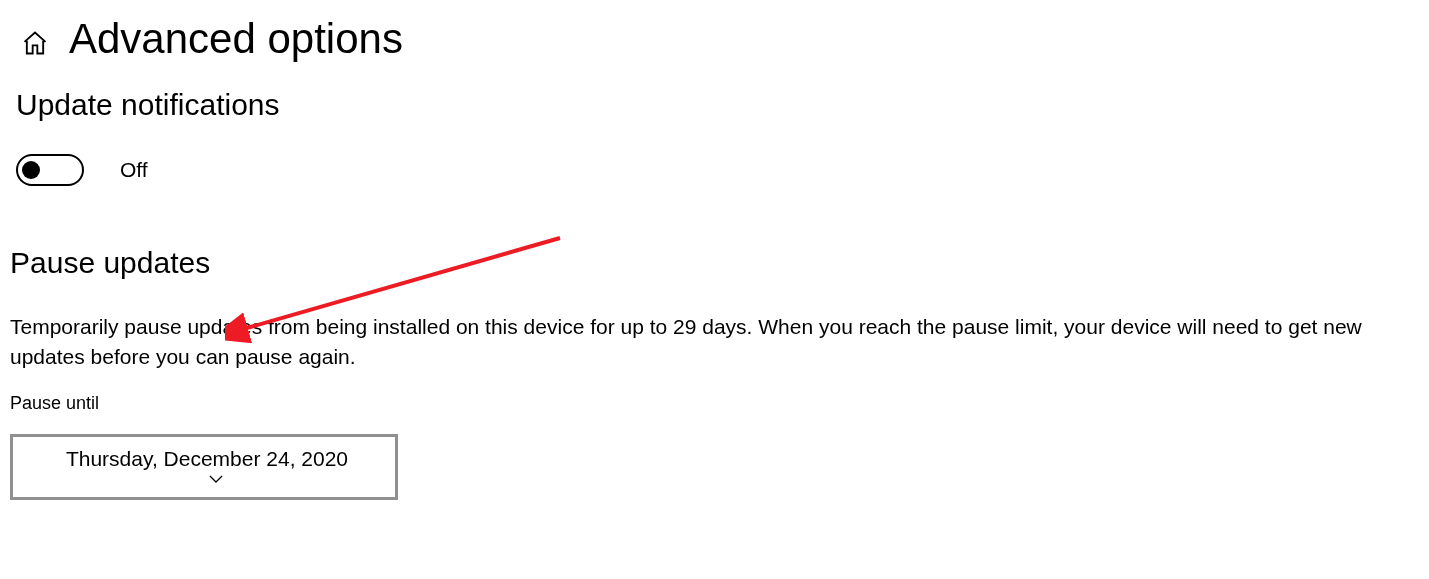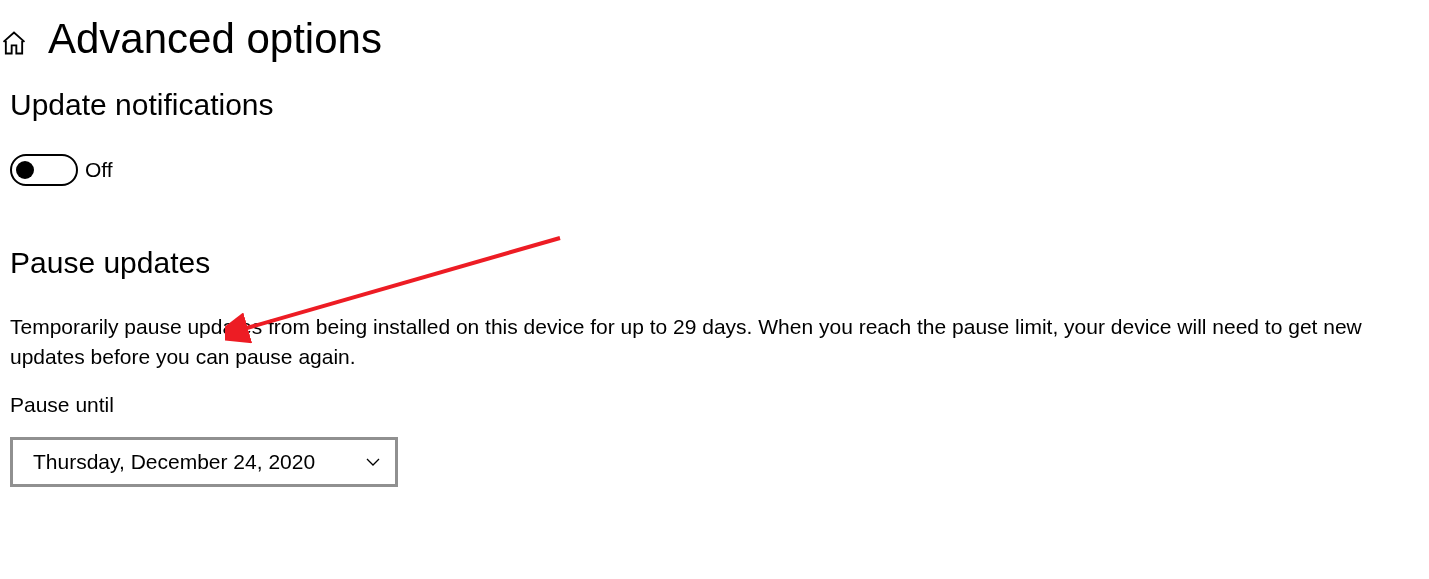--- a/index.html
+++ b/index.html
@@ -12,58 +12,59 @@
       background: #ffffff;
       color: #000000;
       padding: 0;
       width: 1429px;
       position: relative;
     }
     .header {
       display: flex;
       align-items: center;
       gap: 20px;
-      padding: 15px 10px 25px 0;
+      padding: 15px 10px 25px 21px;
     }
     .home-icon {
       width: 28px;
       height: 28px;
       display: flex;
       align-items: center;
       justify-content: center;
       margin-top: 8px;
     }
     .home-icon svg {
       width: 28px;
       height: 28px;
     }
     .page-title {
       font-size: 42px;
       font-weight: 350;
       letter-spacing: 0px;
     }
     .section {
-      padding: 0 10px;
+      padding: 0 0;
+      margin-left: 16px;
     }
     .section-heading {
       font-size: 30px;
       font-weight: 400;
       margin-bottom: 32px;
     }
     .section-description {
       font-size: 21px;
       font-weight: 400;
       line-height: 1.45;
       margin-bottom: 20px;
       max-width: 1400px;
     }
     .toggle-row {
       display: flex;
       align-items: center;
-      gap: 7px;
+      gap: 36px;
       margin-bottom: 60px;
     }
     .toggle {
       width: 68px;
       height: 32px;
       border: 2.5px solid #000;
       border-radius: 16px;
       position: relative;
       background: #fff;
       cursor: pointer;
@@ -78,34 +79,35 @@
       border-radius: 50%;
     }
     .toggle-label {
       font-size: 21px;
     }
     .pause-section {
       padding: 0 10px;
       position: relative;
     }
     .field-label {
-      font-size: 21px;
+      font-size: 18px;
       margin-top: 16px;
       margin-bottom: 20px;
     }
     .dropdown {
       display: inline-flex;
       align-items: center;
       justify-content: space-between;
       border: 3px solid #909090;
       padding: 10px 14px 10px 20px;
       font-size: 21px;
       min-width: 388px;
       cursor: pointer;
       background: #fff;
+      flex-direction: column;
     }
     .dropdown-chevron {
       margin-left: 18px;
       display: flex;
       align-items: center;
     }
     .dropdown-chevron svg {
       width: 16px;
       height: 16px;
     }

